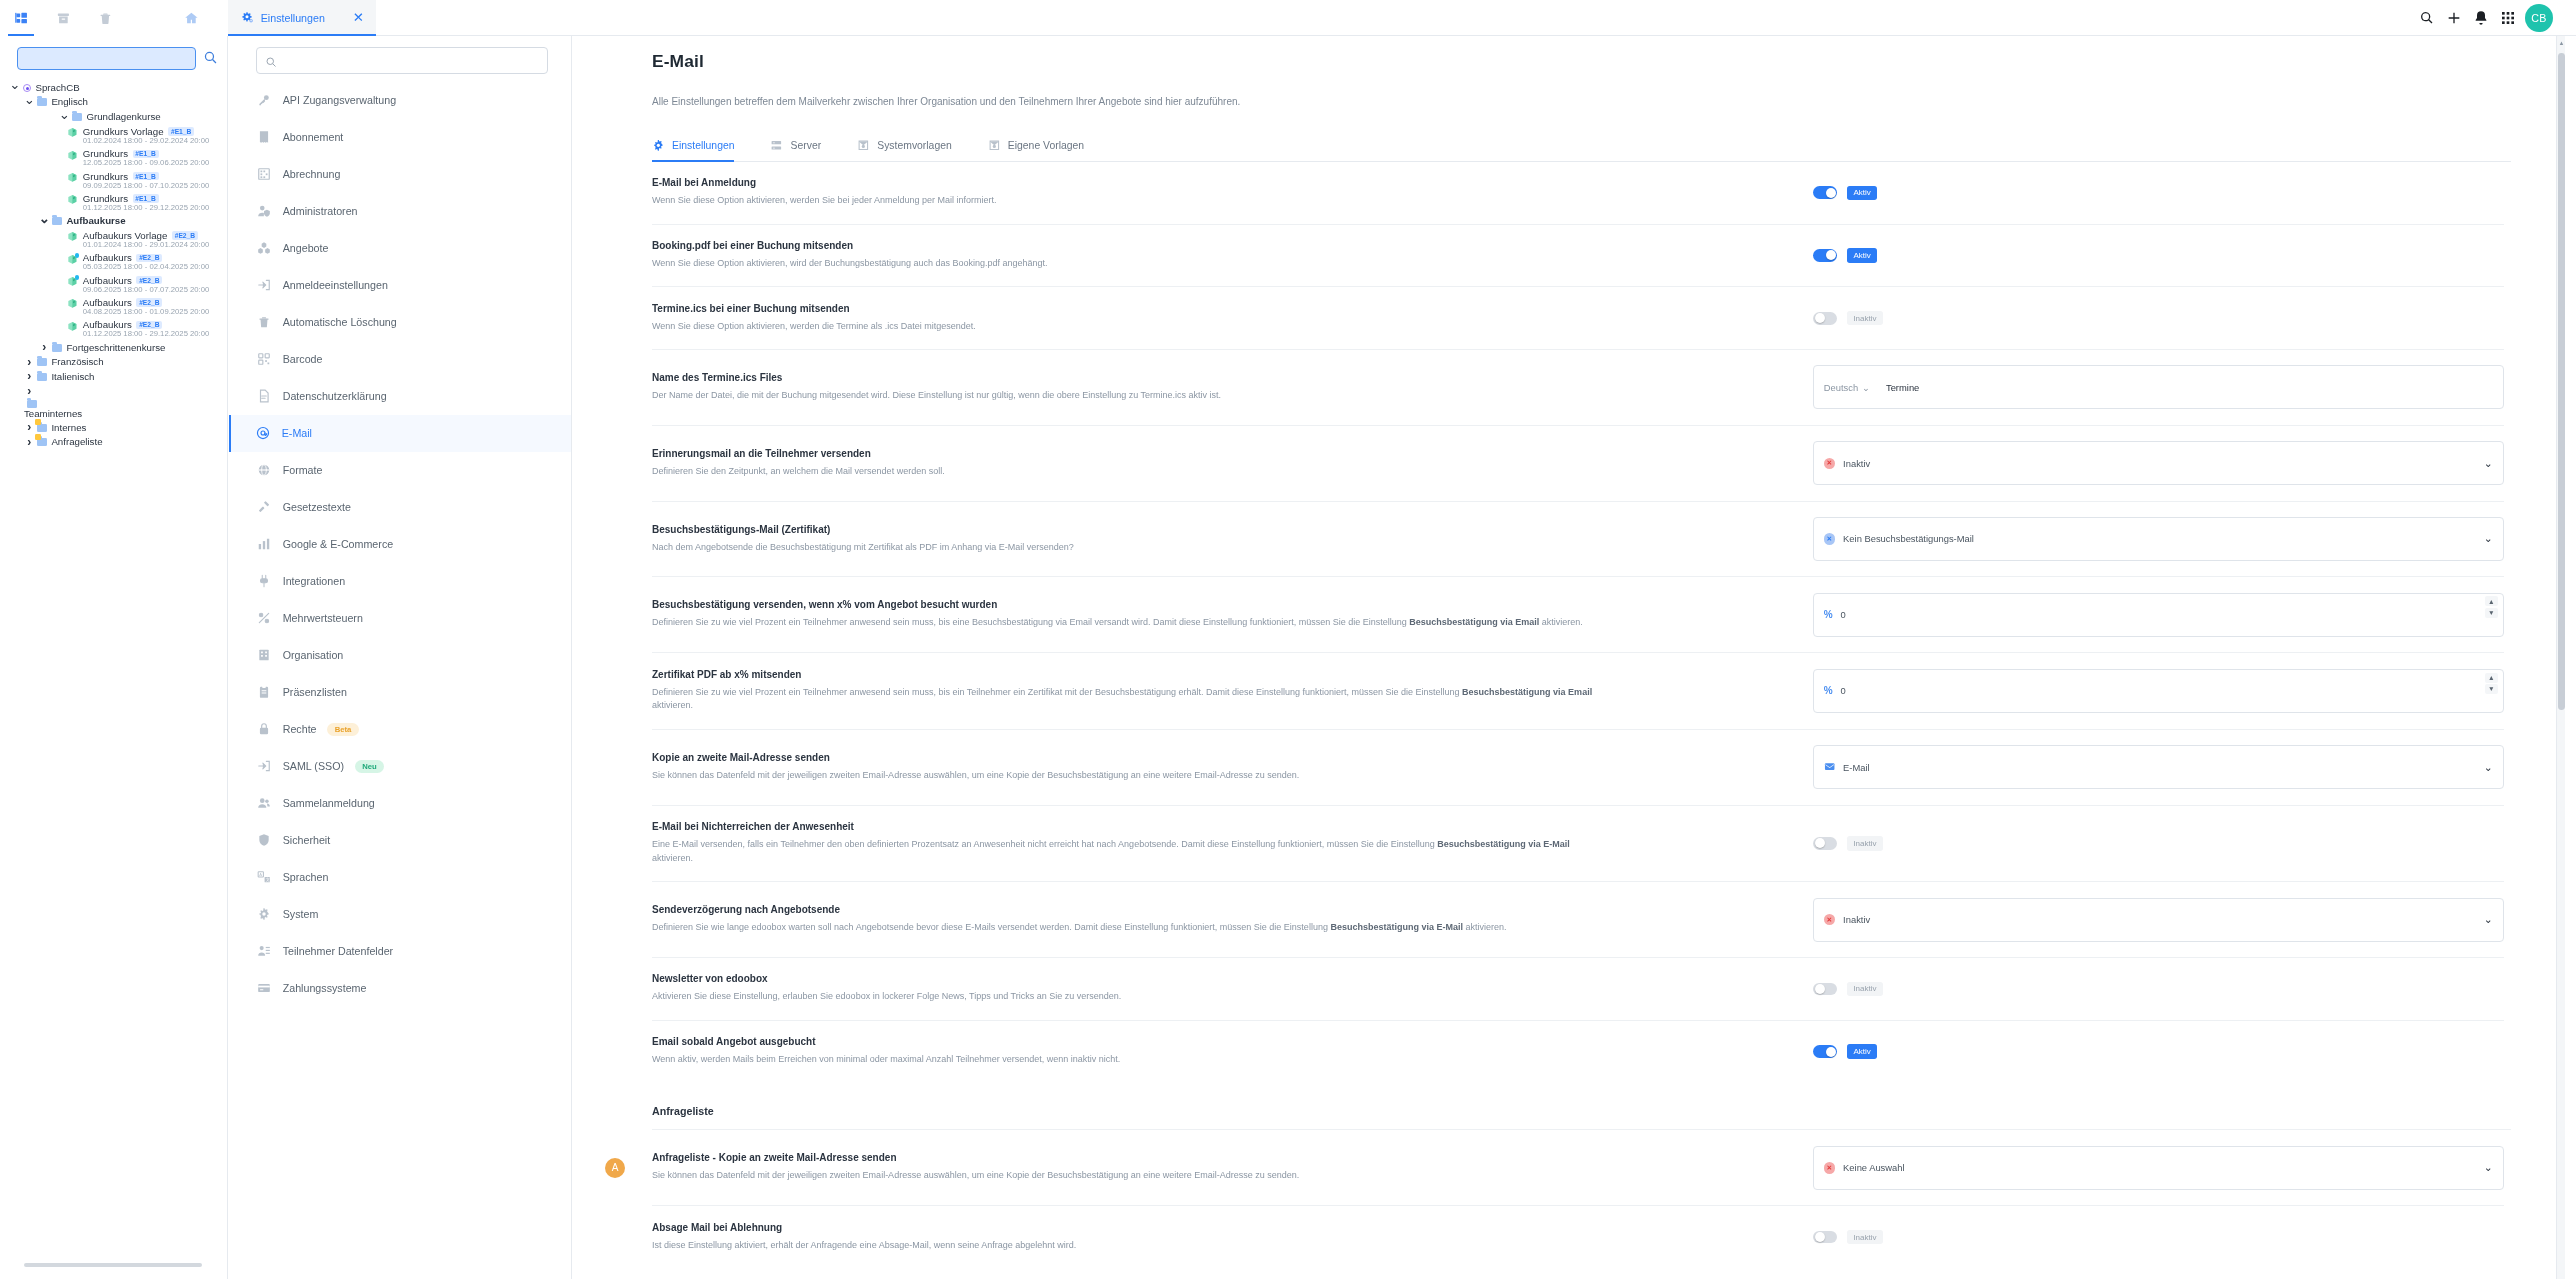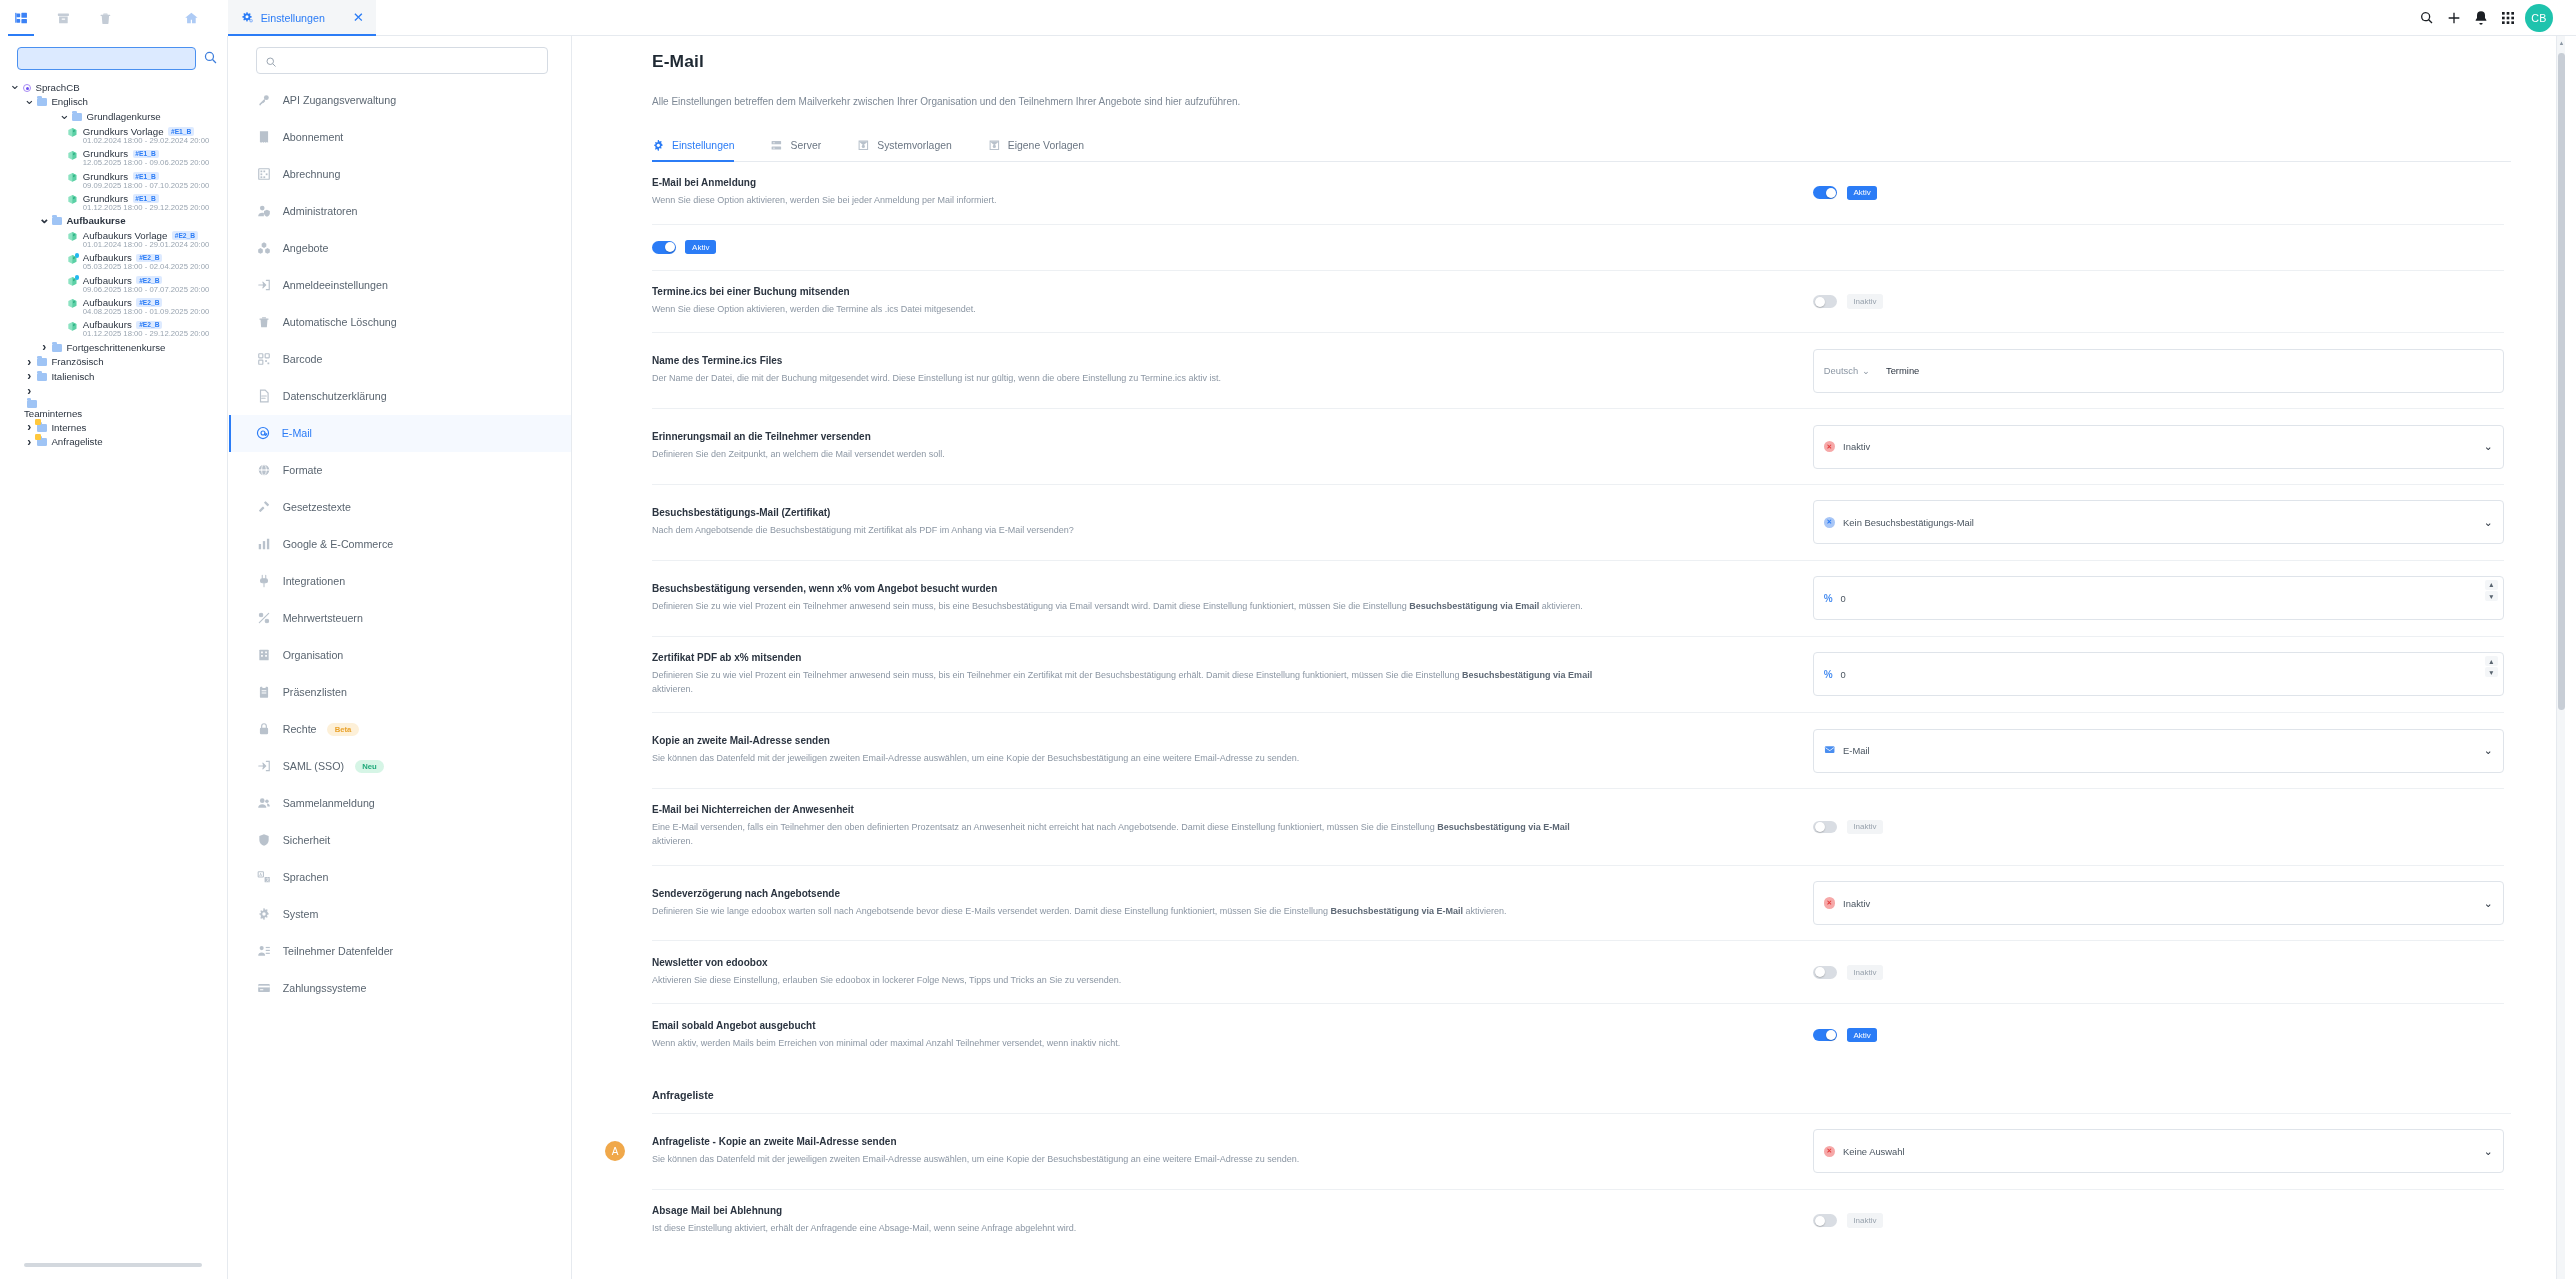--- a/index.html
+++ b/index.html
@@ -806,20 +806,24 @@
             <div class="row-desc">Wenn Sie diese Option aktivieren, werden Sie bei jeder Anmeldung per Mail informiert.</div>
           </div>
           <div class="row-ctl" style="justify-content: flex-start;">
             <div class="toggle on">
               <div class="knob"></div>
             </div>
             <span class="pill on">Aktiv</span>
           </div>
         </div>
         <div class="row">
+          <div class="row-text">
+            <div class="row-title">Booking.pdf bei einer Buchung mitsenden</div>
+            <div class="row-desc">Wenn Sie diese Option aktivieren, wird der Buchungsbestätigung auch das Booking.pdf angehängt.</div>
+          </div>
           <div class="row-ctl" style="justify-content: flex-start;">
             <div class="toggle on">
               <div class="knob"></div>
             </div>
             <span class="pill on">Aktiv</span>
           </div>
         </div>
         <div class="row">
           <div class="row-text">
             <div class="row-title">Termine.ics bei einer Buchung mitsenden</div>

